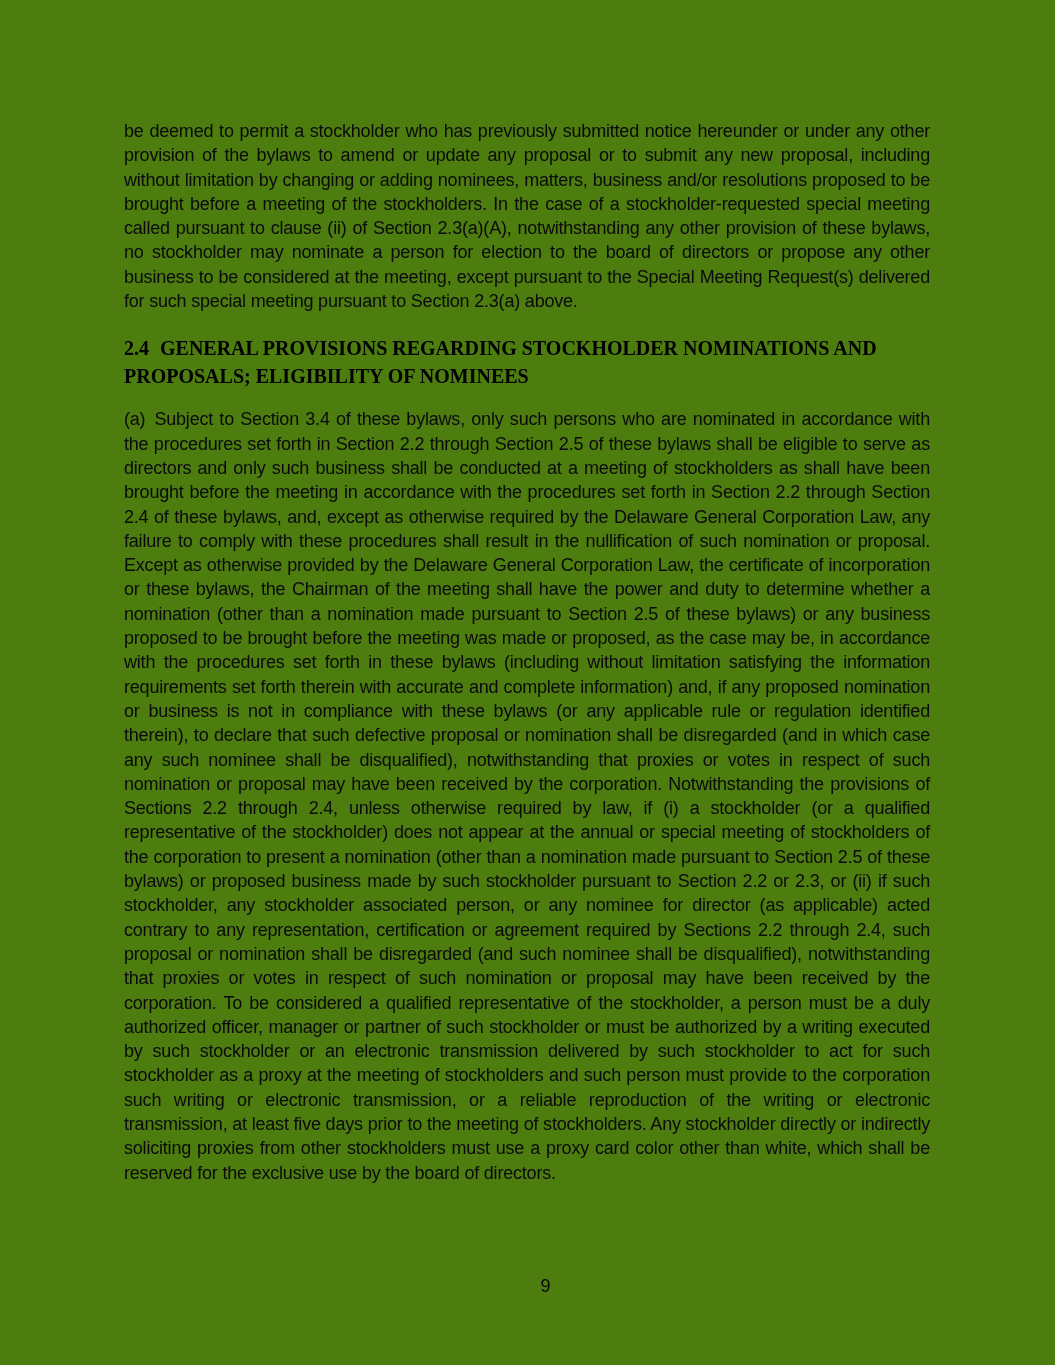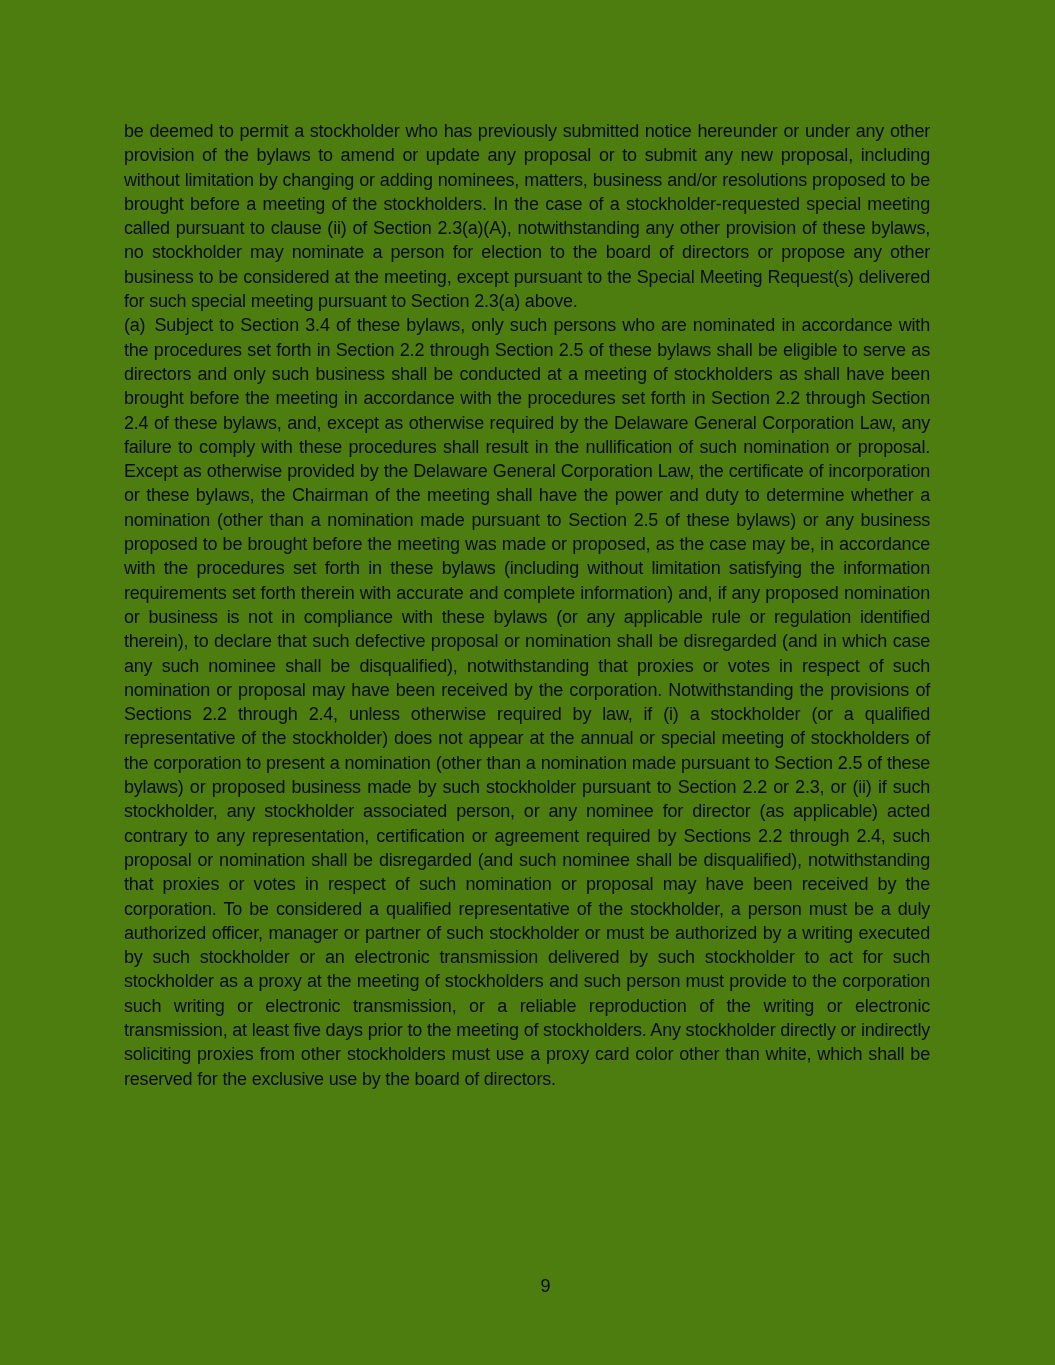--- a/index.html
+++ b/index.html
@@ -59,20 +59,23 @@
   }
 </style>
 </head>
 <body>
 
 <div class="page">
   <div class="content">
 
     <p class="body-para">be deemed to permit a stockholder who has previously submitted notice hereunder or under any other provision of the bylaws to amend or update any proposal or to submit any new proposal, including without limitation by changing or adding nominees, matters, business and/or resolutions proposed to be brought before a meeting of the stockholders. In the case of a stockholder-requested special meeting called pursuant to clause (ii) of Section 2.3(a)(A), notwithstanding any other provision of these bylaws, no stockholder may nominate a person for election to the board of directors or propose any other business to be considered at the meeting, except pursuant to the Special Meeting Request(s) delivered for such special meeting pursuant to Section 2.3(a) above.</p>
 
+    <h2 class="section-heading">
+      <span class="heading-num">2.4</span><span class="heading-title">GENERAL PROVISIONS REGARDING STOCKHOLDER NOMINATIONS AND PROPOSALS; ELIGIBILITY OF NOMINEES</span>
+    </h2>
 
     <p class="body-para">
       <span class="para-label">(a)</span><span>Subject to Section 3.4 of these bylaws, only such persons who are nominated in accordance with the procedures set forth in Section 2.2 through Section 2.5 of these bylaws shall be eligible to serve as directors and only such business shall be conducted at a meeting of stockholders as shall have been brought before the meeting in accordance with the procedures set forth in Section 2.2 through Section 2.4 of these bylaws, and, except as otherwise required by the Delaware General Corporation Law, any failure to comply with these procedures shall result in the nullification of such nomination or proposal. Except as otherwise provided by the Delaware General Corporation Law, the certificate of incorporation or these bylaws, the Chairman of the meeting shall have the power and duty to determine whether a nomination (other than a nomination made pursuant to Section 2.5 of these bylaws) or any business proposed to be brought before the meeting was made or proposed, as the case may be, in accordance with the procedures set forth in these bylaws (including without limitation satisfying the information requirements set forth therein with accurate and complete information) and, if any proposed nomination or business is not in compliance with these bylaws (or any applicable rule or regulation identified therein), to declare that such defective proposal or nomination shall be disregarded (and in which case any such nominee shall be disqualified), notwithstanding that proxies or votes in respect of such nomination or proposal may have been received by the corporation. Notwithstanding the provisions of Sections 2.2 through 2.4, unless otherwise required by law, if (i) a stockholder (or a qualified representative of the stockholder) does not appear at the annual or special meeting of stockholders of the corporation to present a nomination (other than a nomination made pursuant to Section 2.5 of these bylaws) or proposed business made by such stockholder pursuant to Section 2.2 or 2.3, or (ii) if such stockholder, any stockholder associated person, or any nominee for director (as applicable) acted contrary to any representation, certification or agreement required by Sections 2.2 through 2.4, such proposal or nomination shall be disregarded (and such nominee shall be disqualified), notwithstanding that proxies or votes in respect of such nomination or proposal may have been received by the corporation. To be considered a qualified representative of the stockholder, a person must be a duly authorized officer, manager or partner of such stockholder or must be authorized by a writing executed by such stockholder or an electronic transmission delivered by such stockholder to act for such stockholder as a proxy at the meeting of stockholders and such person must provide to the corporation such writing or electronic transmission, or a reliable reproduction of the writing or electronic transmission, at least five days prior to the meeting of stockholders. Any stockholder directly or indirectly soliciting proxies from other stockholders must use a proxy card color other than white, which shall be reserved for the exclusive use by the board of directors.</span>
     </p>
 
   </div>
 
   <div class="page-number">9</div>
 </div>
 

